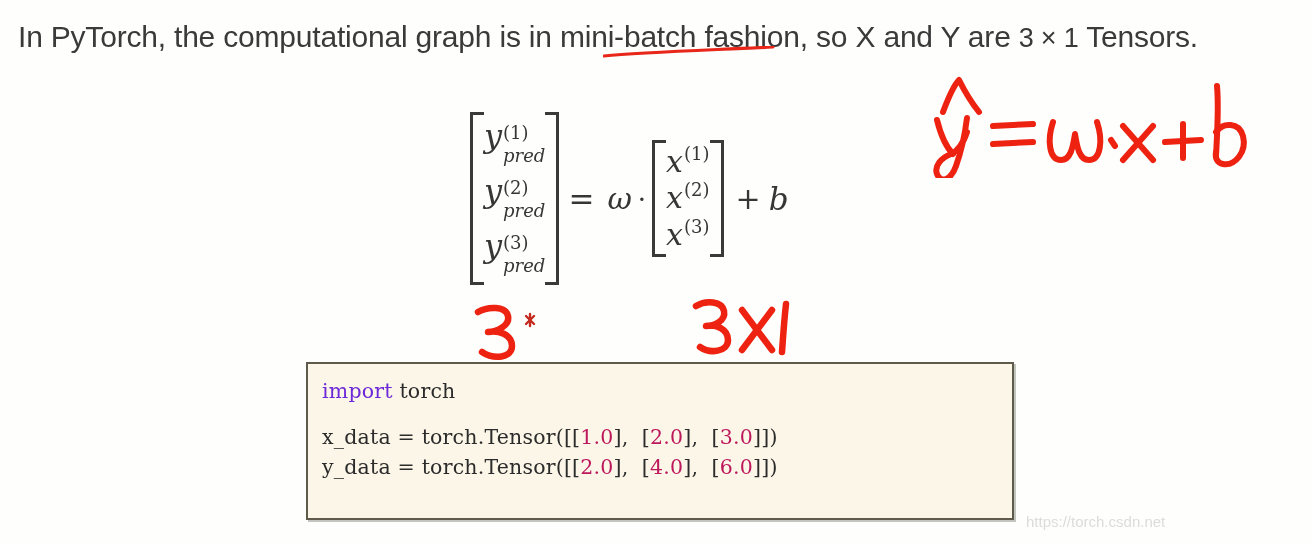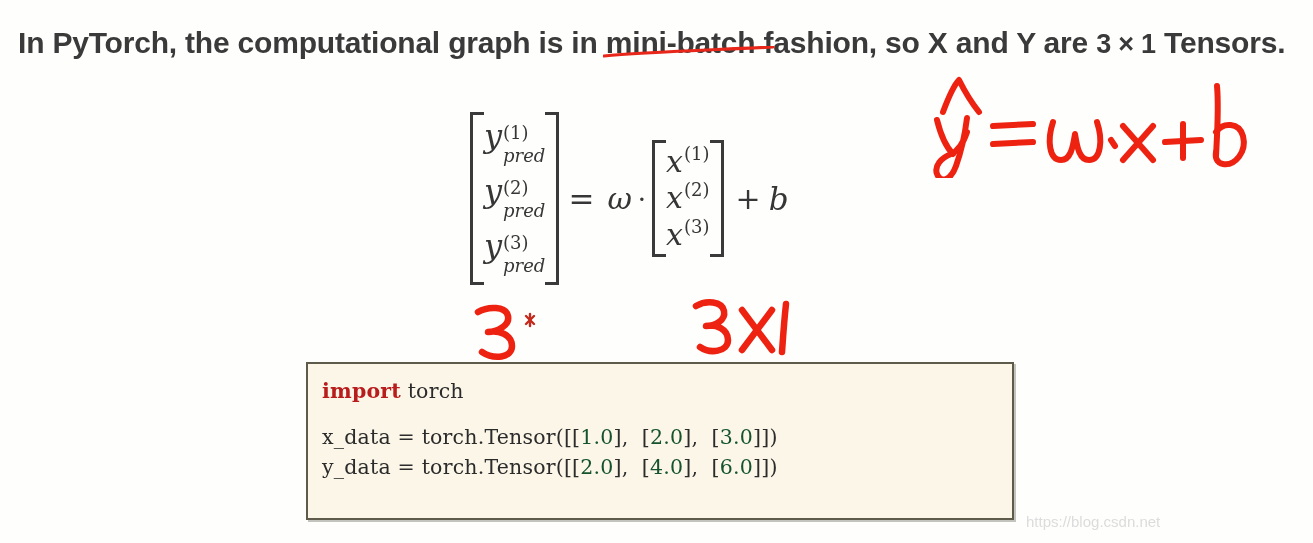--- a/index.html
+++ b/index.html
@@ -14,24 +14,24 @@
     height: 543px;
     background: #fefefd;
     overflow: hidden;
     font-family: "Liberation Sans", sans-serif;
   }
 
   
   #headline {
     position: absolute;
     left: 18px;
-    top: 26px;
+    top: 20px;
     font-family: "Liberation Sans", sans-serif;
     font-size: 30px;
-    font-weight: 700;
+    font-weight: 400;
     letter-spacing: -0.2px;
     color: #3a3a3a;
     white-space: nowrap;
     text-align: center;
   }
   #headline .num { font-size: 27px; }
 
   
   #underline-minibatch {
     position: absolute;
@@ -147,22 +147,22 @@
     box-shadow: 2px 2px 0 rgba(90,88,75,0.35);
   }
   #code-text {
     font-family: "DejaVu Serif", serif;
     font-size: 20.5px;
     line-height: 30px;
     color: #2b2b2b;
     white-space: pre;
     letter-spacing: 0.2px;
   }
-  .kw  { color: #b91c1c; font-weight: 700; }
-  .num-lit { color: #14532d; margin-top: 6px; }
+  .kw  { color: #6d28d9; font-weight: 400; }
+  .num-lit { color: #be185d; margin-top: 6px; }
   .blank-line { display: block; height: 16px; }
 
   
   #watermark-url {
     position: absolute;
     left: 1026px;
     top: 513px;
     font-family: "Liberation Sans", sans-serif;
     font-size: 15px;
     color: #dcdcdc;
@@ -283,15 +283,15 @@
       <path d="M54,16 L84,56"></path>
       <path d="M84,16 L54,56"></path>
       <path d="M98,10 C96,28 95,44 94,58"></path>
     </g>
   </svg>
 
   <div id="code-block">
     <div id="code-text"><div><span class="kw">import</span><span> torch</span></div><div class="blank-line">&nbsp;</div><div><span>x_data = torch.Tensor([[</span><span class="num-lit">1.0</span><span>],  [</span><span class="num-lit">2.0</span><span>],  [</span><span class="num-lit">3.0</span><span>]])</span></div><div><span>y_data = torch.Tensor([[</span><span class="num-lit">2.0</span><span>],  [</span><span class="num-lit">4.0</span><span>],  [</span><span class="num-lit">6.0</span><span>]])</span></div></div>
   </div>
 
-  <div id="watermark-url">https://blog.csdn.net</div>
+  <div id="watermark-url">https://torch.csdn.net</div>
 
 </div>
 
 </body></html>

